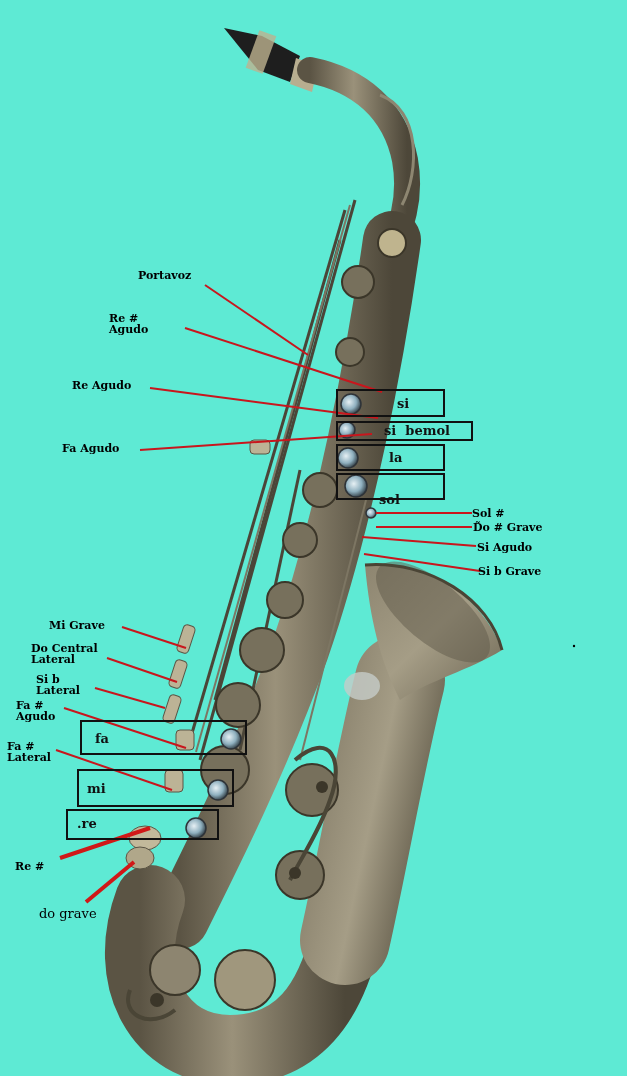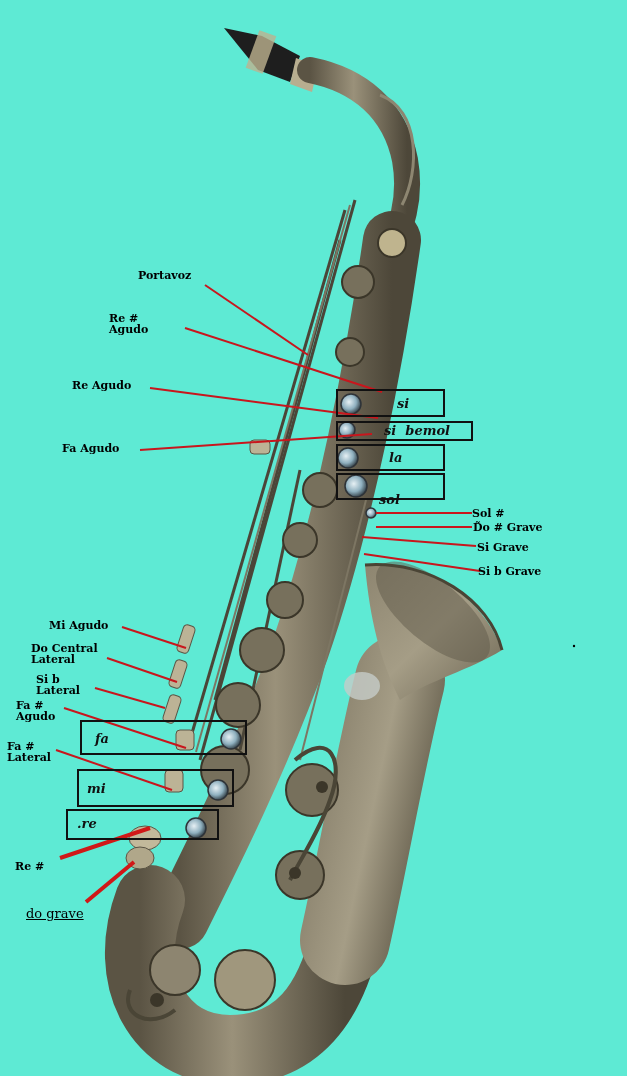--- a/index.html
+++ b/index.html
@@ -19,21 +19,20 @@
     border: 2px solid #111;
     box-sizing: border-box;
   }
   .box-text {
     position: absolute;
     font-family: "DejaVu Serif", "Liberation Serif", serif;
     font-weight: bold;
     font-size: 13px;
     color: #111;
     white-space: pre;
-    font-style: italic;
   }
   .big { font-size: 13px; }
 </style>
 </head>
 <body>
 
 <div id="stage">
 
   <svg id="sax" width="627" height="1076" viewBox="0 0 627 1076">
     <defs>
@@ -153,35 +152,35 @@
       <line x1="86" y1="902" x2="134" y2="862"></line>
     </g>
     <circle cx="574" cy="646" r="1.2" fill="#000"></circle>
   </svg>
 
   <div class="lbl" style="left:138px;top:270px;">Portavoz</div>
   <div class="lbl" style="left:109px;top:313px;">Re #
 Agudo</div>
   <div class="lbl" style="left:72px;top:380px;">Re Agudo</div>
   <div class="lbl" style="left:62px;top:443px;">Fa Agudo</div>
-  <div class="lbl" style="left:49px;top:620px;">Mi Agudo</div>
+  <div class="lbl" style="left:49px;top:620px;">Mi Grave</div>
   <div class="lbl" style="left:31px;top:643px;">Do Central
 Lateral</div>
   <div class="lbl" style="left:36px;top:674px;">Si b
 Lateral</div>
   <div class="lbl" style="left:16px;top:700px;">Fa #
 Agudo</div>
   <div class="lbl" style="left:7px;top:741px;">Fa #
 Lateral</div>
   <div class="lbl" style="left:15px;top:861px;">Re #</div>
-  <div class="lbl big" style="left:26px;top:908px;font-weight:normal;text-decoration:underline;">do grave</div>
+  <div class="lbl big" style="left:39px;top:908px;font-weight:normal;">do grave</div>
 
   <div class="lbl" style="left:472px;top:508px;">Sol #</div>
   <div class="lbl" style="left:473px;top:522px;text-align:right;">D̃o # Grave</div>
-  <div class="lbl" style="left:477px;top:542px;">Si Grave</div>
+  <div class="lbl" style="left:477px;top:542px;">Si Agudo</div>
   <div class="lbl" style="left:478px;top:566px;">Si b Grave</div>
 
   <div class="box" style="left:336px;top:389px;width:109px;height:28px;"></div>
   <div class="box-text" style="left:397px;top:396px;">si</div>
 
   <div class="box" style="left:336px;top:421px;width:137px;height:20px;"></div>
   <div class="box-text" style="left:384px;top:423px;">si  bemol</div>
 
   <div class="box" style="left:336px;top:444px;width:109px;height:27px;"></div>
   <div class="box-text" style="left:389px;top:450px;">la</div>

